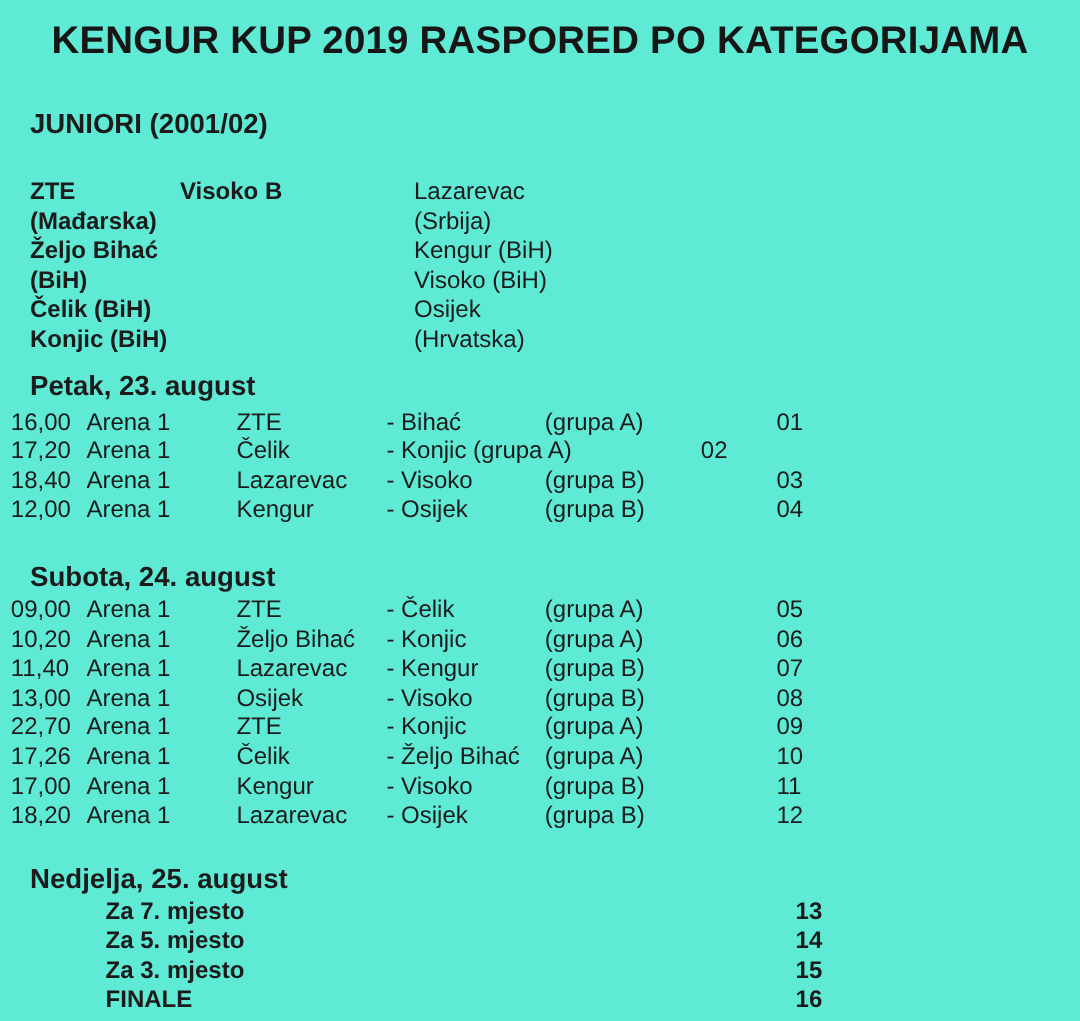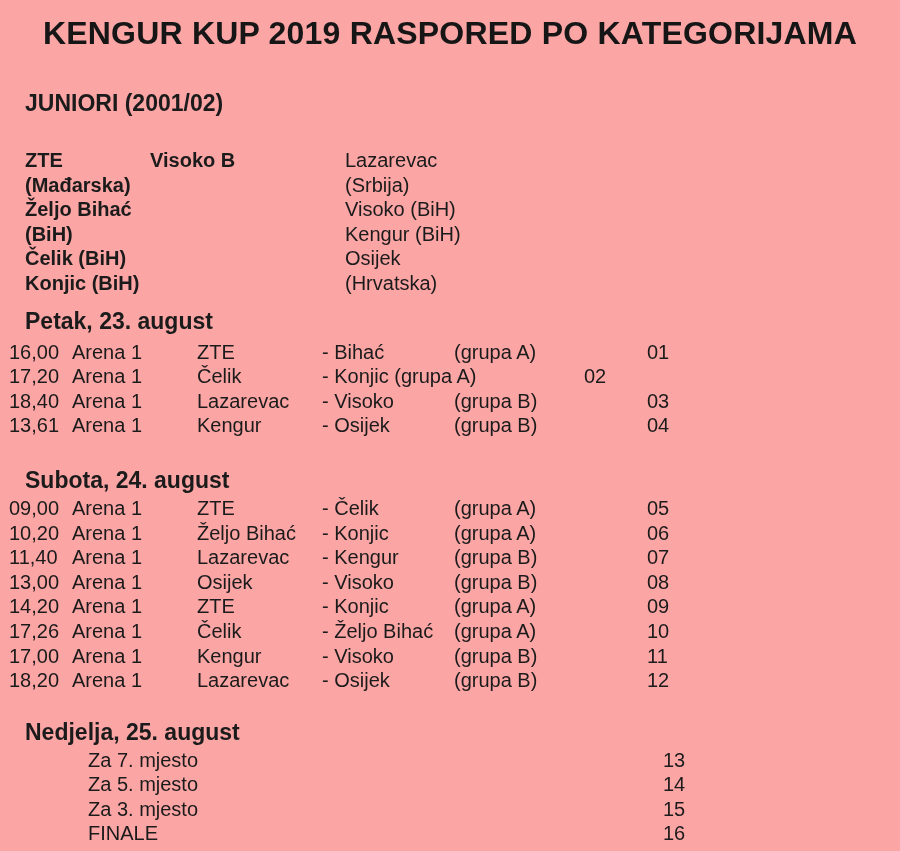--- a/index.html
+++ b/index.html
@@ -4,21 +4,21 @@
 <style>
   html, body {
     margin: 0;
     padding: 0;
     background: #ffffff;
   }
   .page {
     position: relative;
     width: 900px;
     height: 851px;
-    background: #fca5a5;
+    background: #5eead4;
     color: #1b1b1b;
     font-family: "Liberation Sans", "DejaVu Sans", sans-serif;
     overflow: hidden;
   }
   .doc-title {
     margin-top: 14px;
     font-size: 32px;
     font-weight: bold;
     line-height: 38px;
     text-align: center;
@@ -68,20 +68,21 @@
     font-size: 20px;
     line-height: 24.6px;
     white-space: nowrap;
   }
   .row.merged {
     grid-template-columns: 63px 125px 125px 262px 1fr;
   }
   .row.final {
     padding-left: 88px;
     grid-template-columns: 575px 1fr;
+    font-weight: bold;
   }
 </style>
 </head>
 <body>
 
 <div class="page">
 
   <div class="doc-title">KENGUR KUP 2019 RASPORED PO KATEGORIJAMA</div>
 
   <div class="category-heading">JUNIORI (2001/02)</div>
@@ -89,22 +90,22 @@
   <div class="groups">
     <div class="group-teams-a">
       <div>ZTE (Mađarska)</div>
       <div>Željo Bihać (BiH)</div>
       <div>Čelik (BiH)</div>
       <div>Konjic (BiH)</div>
     </div>
     <div class="group-label">Visoko B</div>
     <div class="group-teams-b">
       <div>Lazarevac (Srbija)</div>
+      <div>Kengur (BiH)</div>
       <div>Visoko (BiH)</div>
-      <div>Kengur (BiH)</div>
       <div>Osijek (Hrvatska)</div>
     </div>
   </div>
 
   <div class="day-heading petak">Petak, 23. august</div>
   <div class="rows fri">
     <div class="row">
       <span>16,00</span>
       <span>Arena 1</span>
       <span>ZTE</span>
@@ -121,21 +122,21 @@
     </div>
     <div class="row">
       <span>18,40</span>
       <span>Arena 1</span>
       <span>Lazarevac</span>
       <span>- Visoko</span>
       <span>(grupa B)</span>
       <span>03</span>
     </div>
     <div class="row">
-      <span>13,61</span>
+      <span>12,00</span>
       <span>Arena 1</span>
       <span>Kengur</span>
       <span>- Osijek</span>
       <span>(grupa B)</span>
       <span>04</span>
     </div>
   </div>
 
   <div class="day-heading subota">Subota, 24. august</div>
   <div class="rows sat">
@@ -165,21 +166,21 @@
     </div>
     <div class="row">
       <span>13,00</span>
       <span>Arena 1</span>
       <span>Osijek</span>
       <span>- Visoko</span>
       <span>(grupa B)</span>
       <span>08</span>
     </div>
     <div class="row">
-      <span>14,20</span>
+      <span>22,70</span>
       <span>Arena 1</span>
       <span>ZTE</span>
       <span>- Konjic</span>
       <span>(grupa A)</span>
       <span>09</span>
     </div>
     <div class="row">
       <span>17,26</span>
       <span>Arena 1</span>
       <span>Čelik</span>

